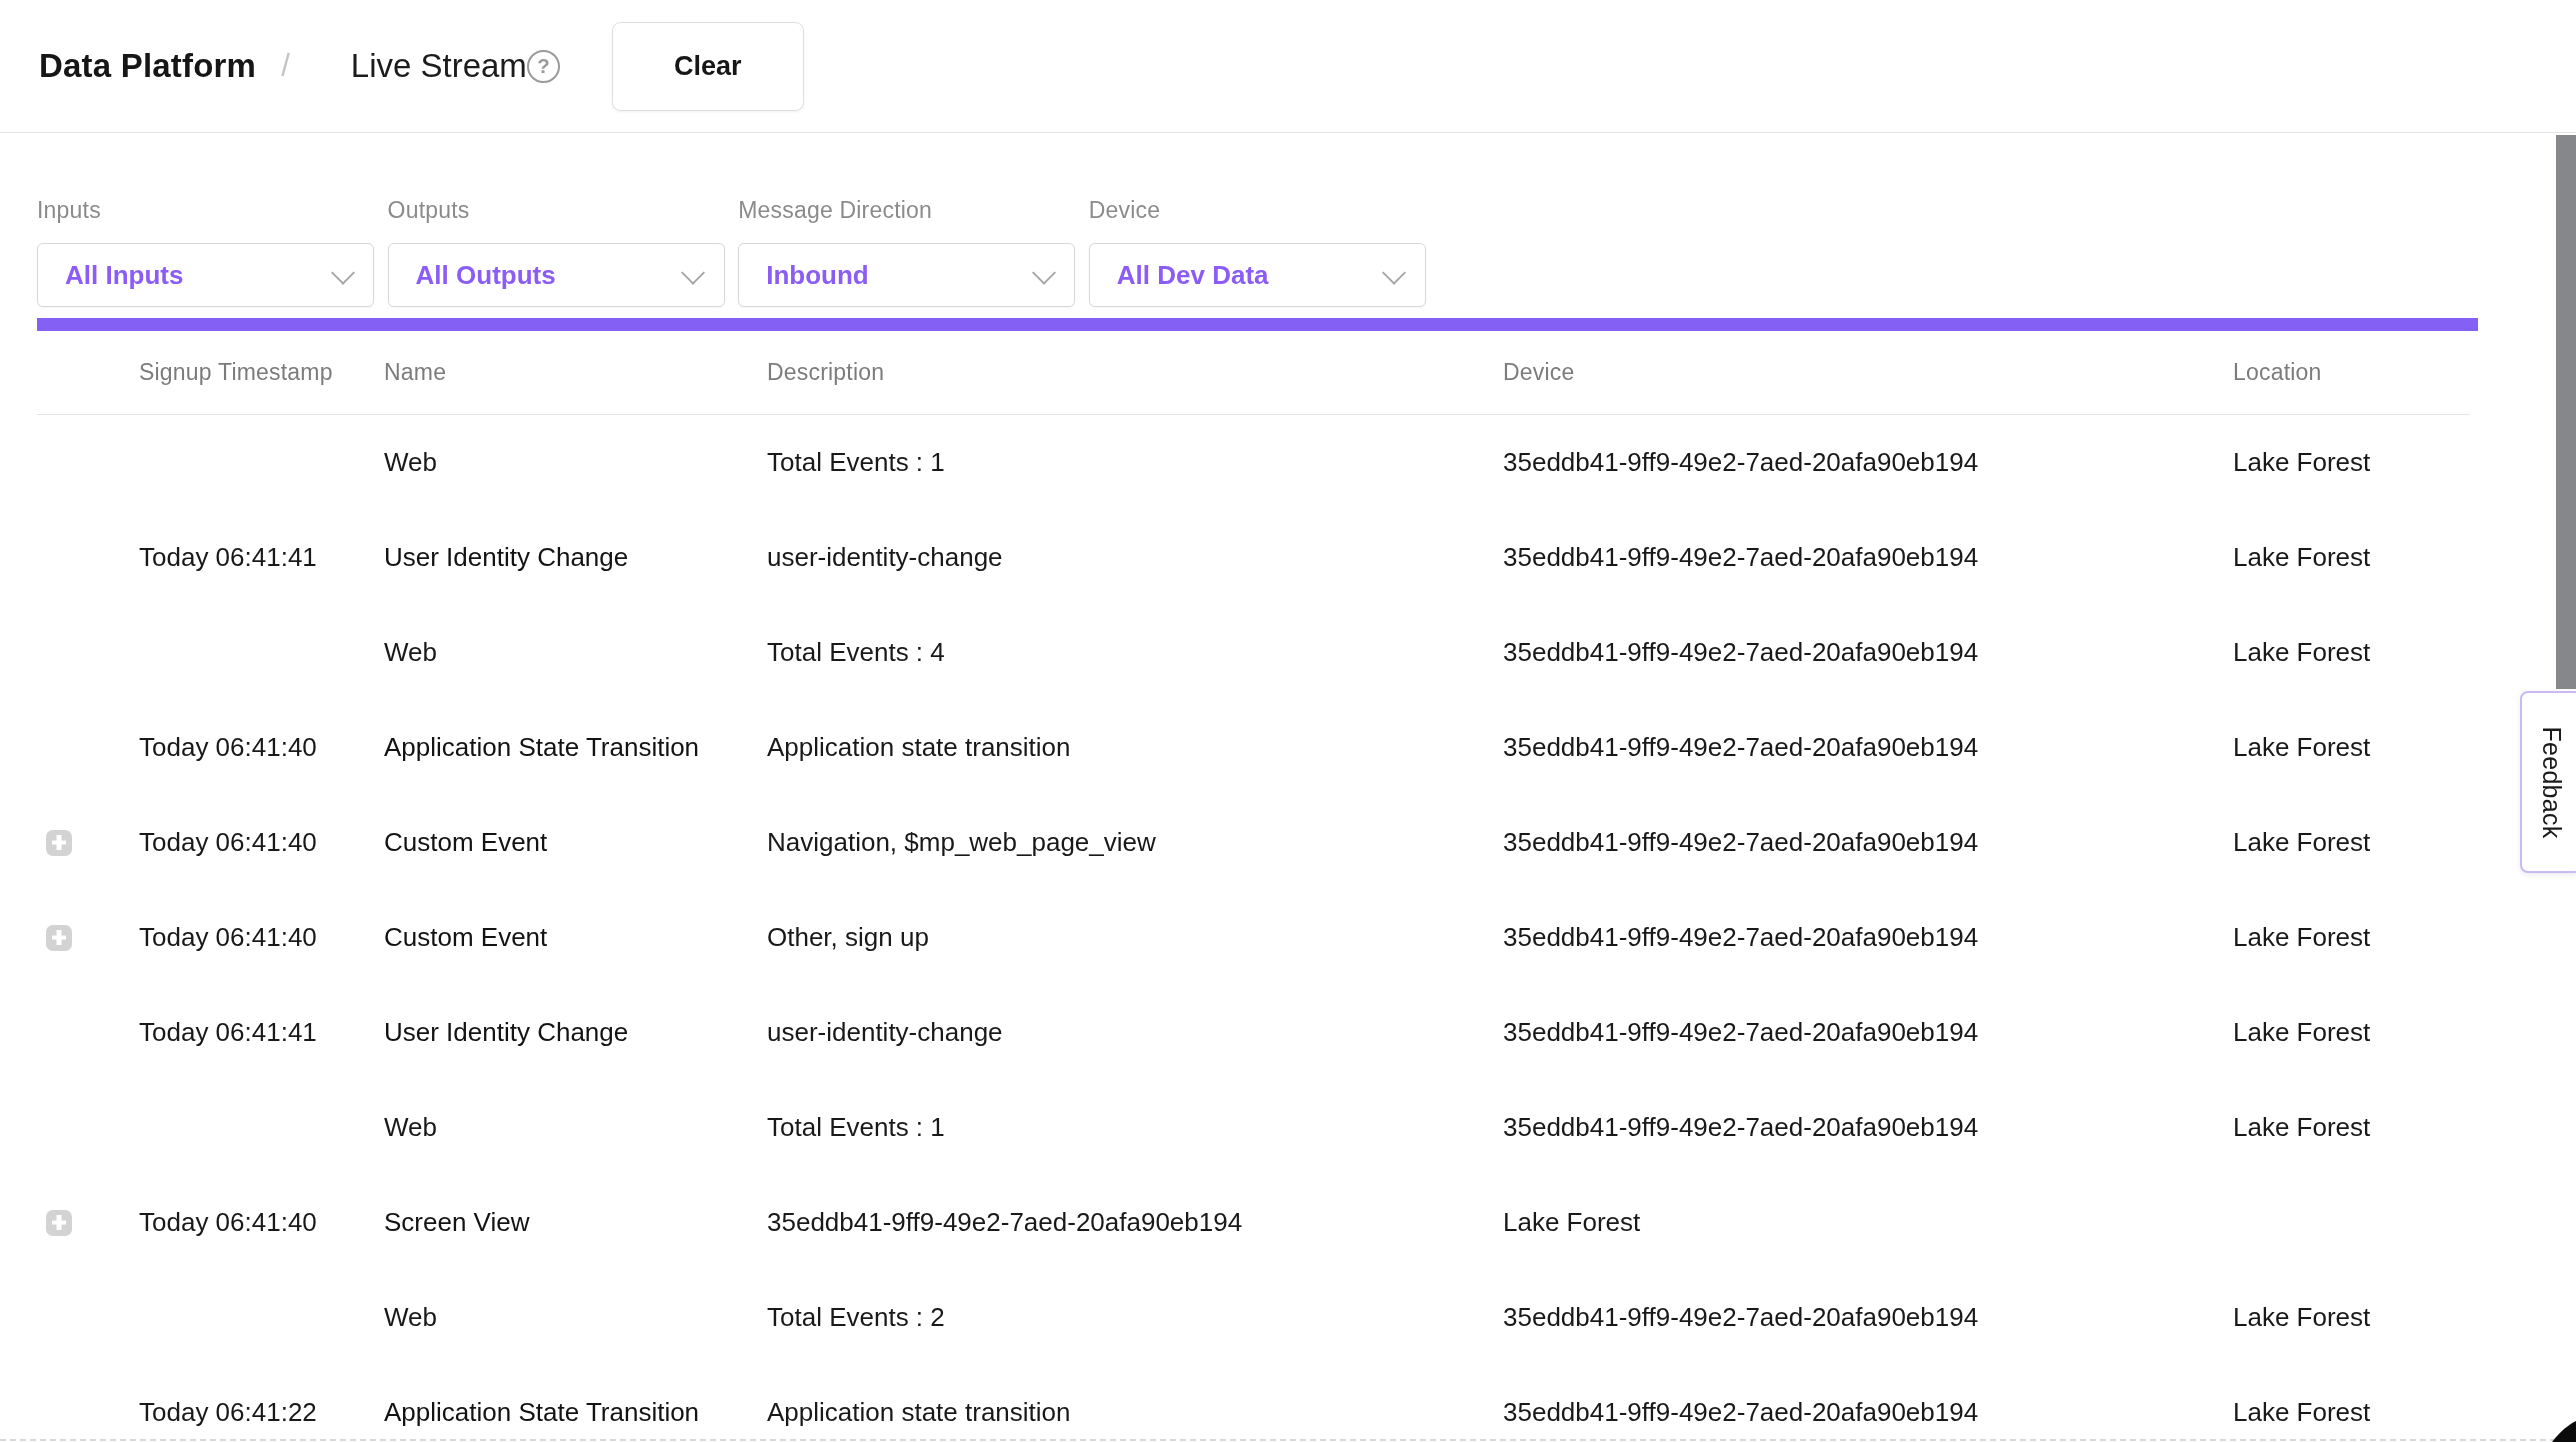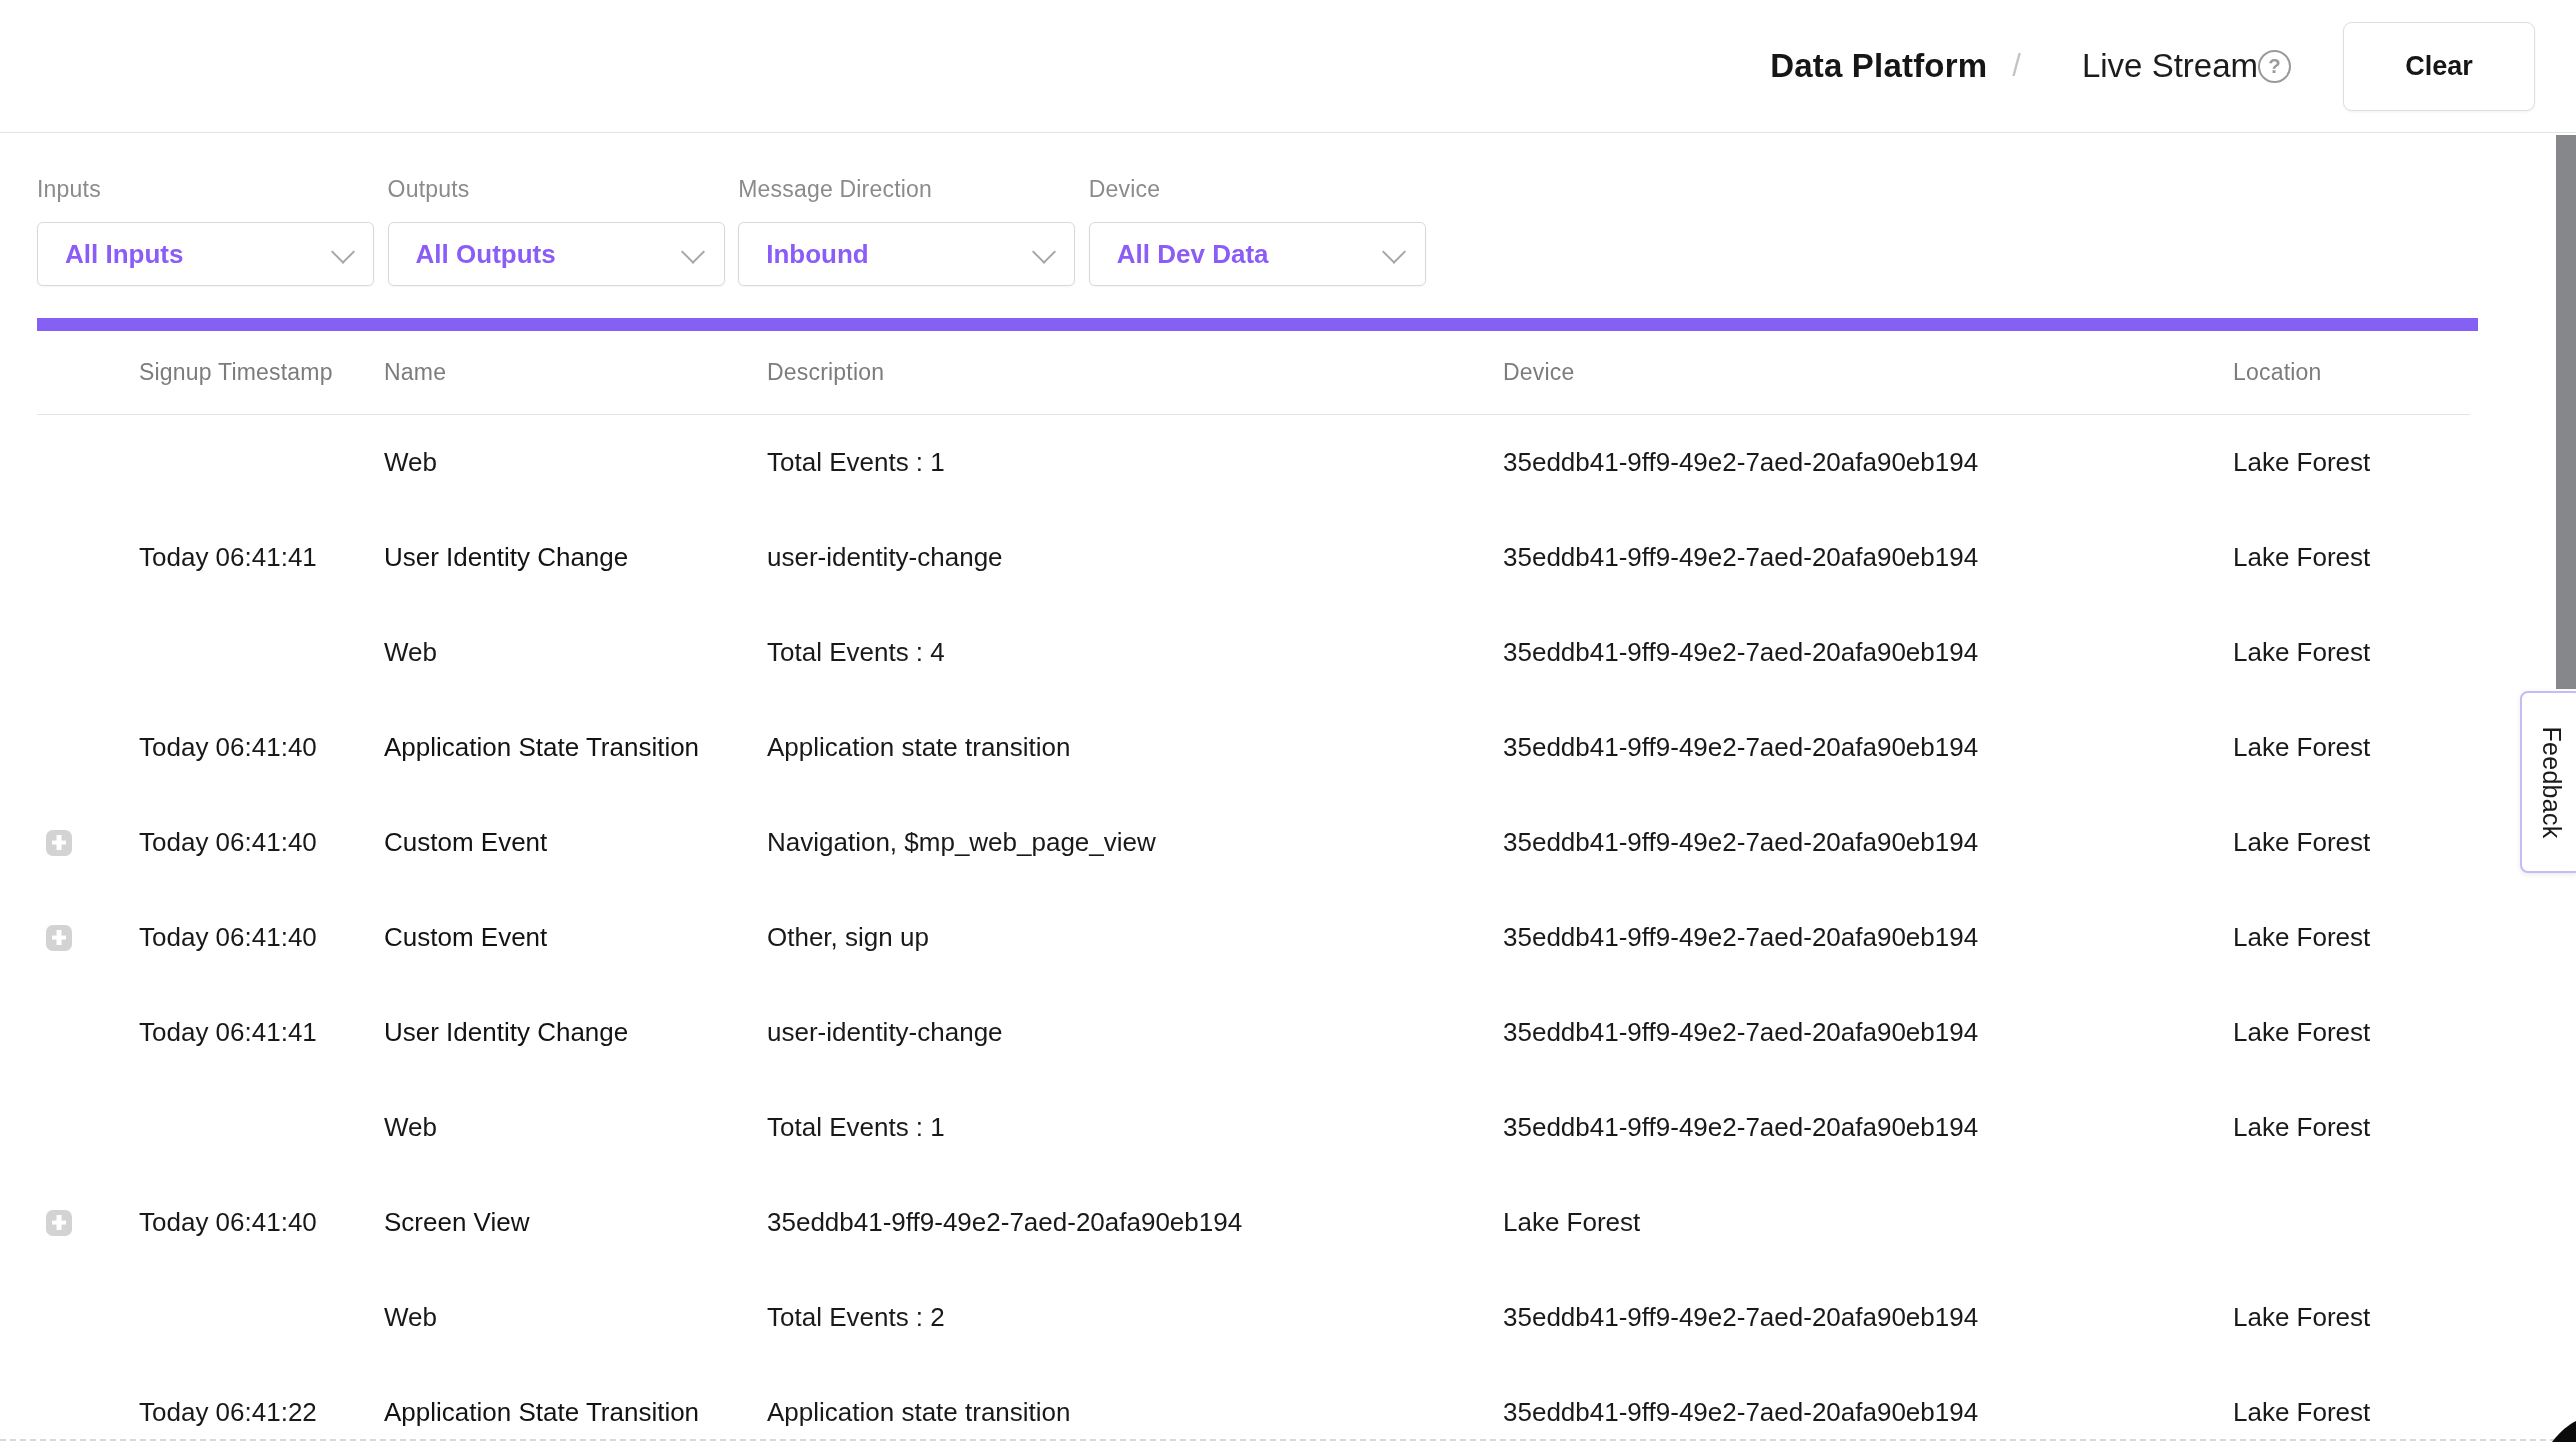--- a/index.html
+++ b/index.html
@@ -4,21 +4,21 @@
 <style>
   * { margin: 0; padding: 0; box-sizing: border-box; }
   html, body { width: 2576px; height: 1442px; overflow: hidden; background: #fff; }
   body { font-family: "Liberation Sans", "DejaVu Sans", sans-serif; color: #191919; }
   .page { position: relative; width: 2576px; height: 1442px; background: #fff; }
 
   
   .page-header {
     position: absolute; top: 0; left: 0; right: 0; height: 133px;
     border-bottom: 1.9px solid #e3e3e3;
-    display: flex; align-items: center; justify-content: flex-end;
+    display: flex; align-items: center; justify-content: flex-start;
     padding: 0 41px 0 39px; background: #fff;
   }
   .breadcrumb { display: flex; align-items: center; gap: 25px; font-size: 33px; }
   .bc-root { font-weight: 700; color: #161616; letter-spacing: 0.2px; }
   .bc-sep { color: #c4c4c4; font-size: 31px; font-weight: 300; }
   .bc-current { font-weight: 400; color: #1c1c1c; margin-left: 36px; }
   .header-actions { display: flex; align-items: center; gap: 25px; }
   .help-icon {
     width: 33px; height: 33px; border: 2.9px solid #9a9a9a; border-radius: 50%;
     display: flex; align-items: center; justify-content: center;
@@ -30,21 +30,21 @@
     font-family: inherit; font-size: 27px; font-weight: 700; color: #161616;
     display: flex; align-items: center; justify-content: center; gap: 21.4px;
     box-shadow: 0 1px 2.9px rgba(0,0,0,.06); cursor: pointer;
   }
   .pause-icon { display: inline-flex; gap: 7.8px; }
   .pause-icon i { display: block; width: 8.7px; height: 29px; background: #1d1d1d; border-radius: 1.9px; }
 
   
   .filters { position: absolute; top: 133px; left: 37px; display: flex; gap: 13.6px; }
   .filter { width: 337px; }
-  .filter-label { margin-top: 43px; font-size: 23px; color: #8b8b8b; letter-spacing: 0.2px; }
+  .filter-label { margin-top: 64px; font-size: 23px; color: #8b8b8b; letter-spacing: 0.2px; }
   .select {
     margin-top: 19.4px; height: 64px; border: 1.9px solid #d8d8d8; border-radius: 5.8px;
     background: #fff; display: flex; align-items: center; justify-content: space-between;
     padding: 0 25px 0 27px; cursor: pointer; box-shadow: 0 1px 1.9px rgba(0,0,0,.04);
   }
   .select-value { font-size: 26px; font-weight: 700; color: #8b5cf6; }
   .chevron-down-icon {
     width: 16.5px; height: 16.5px; border-right: 2.9px solid #a6a6a6; border-bottom: 2.9px solid #a6a6a6;
     transform: rotate(45deg) translateY(-3.9px); flex: 0 0 auto;
   }

